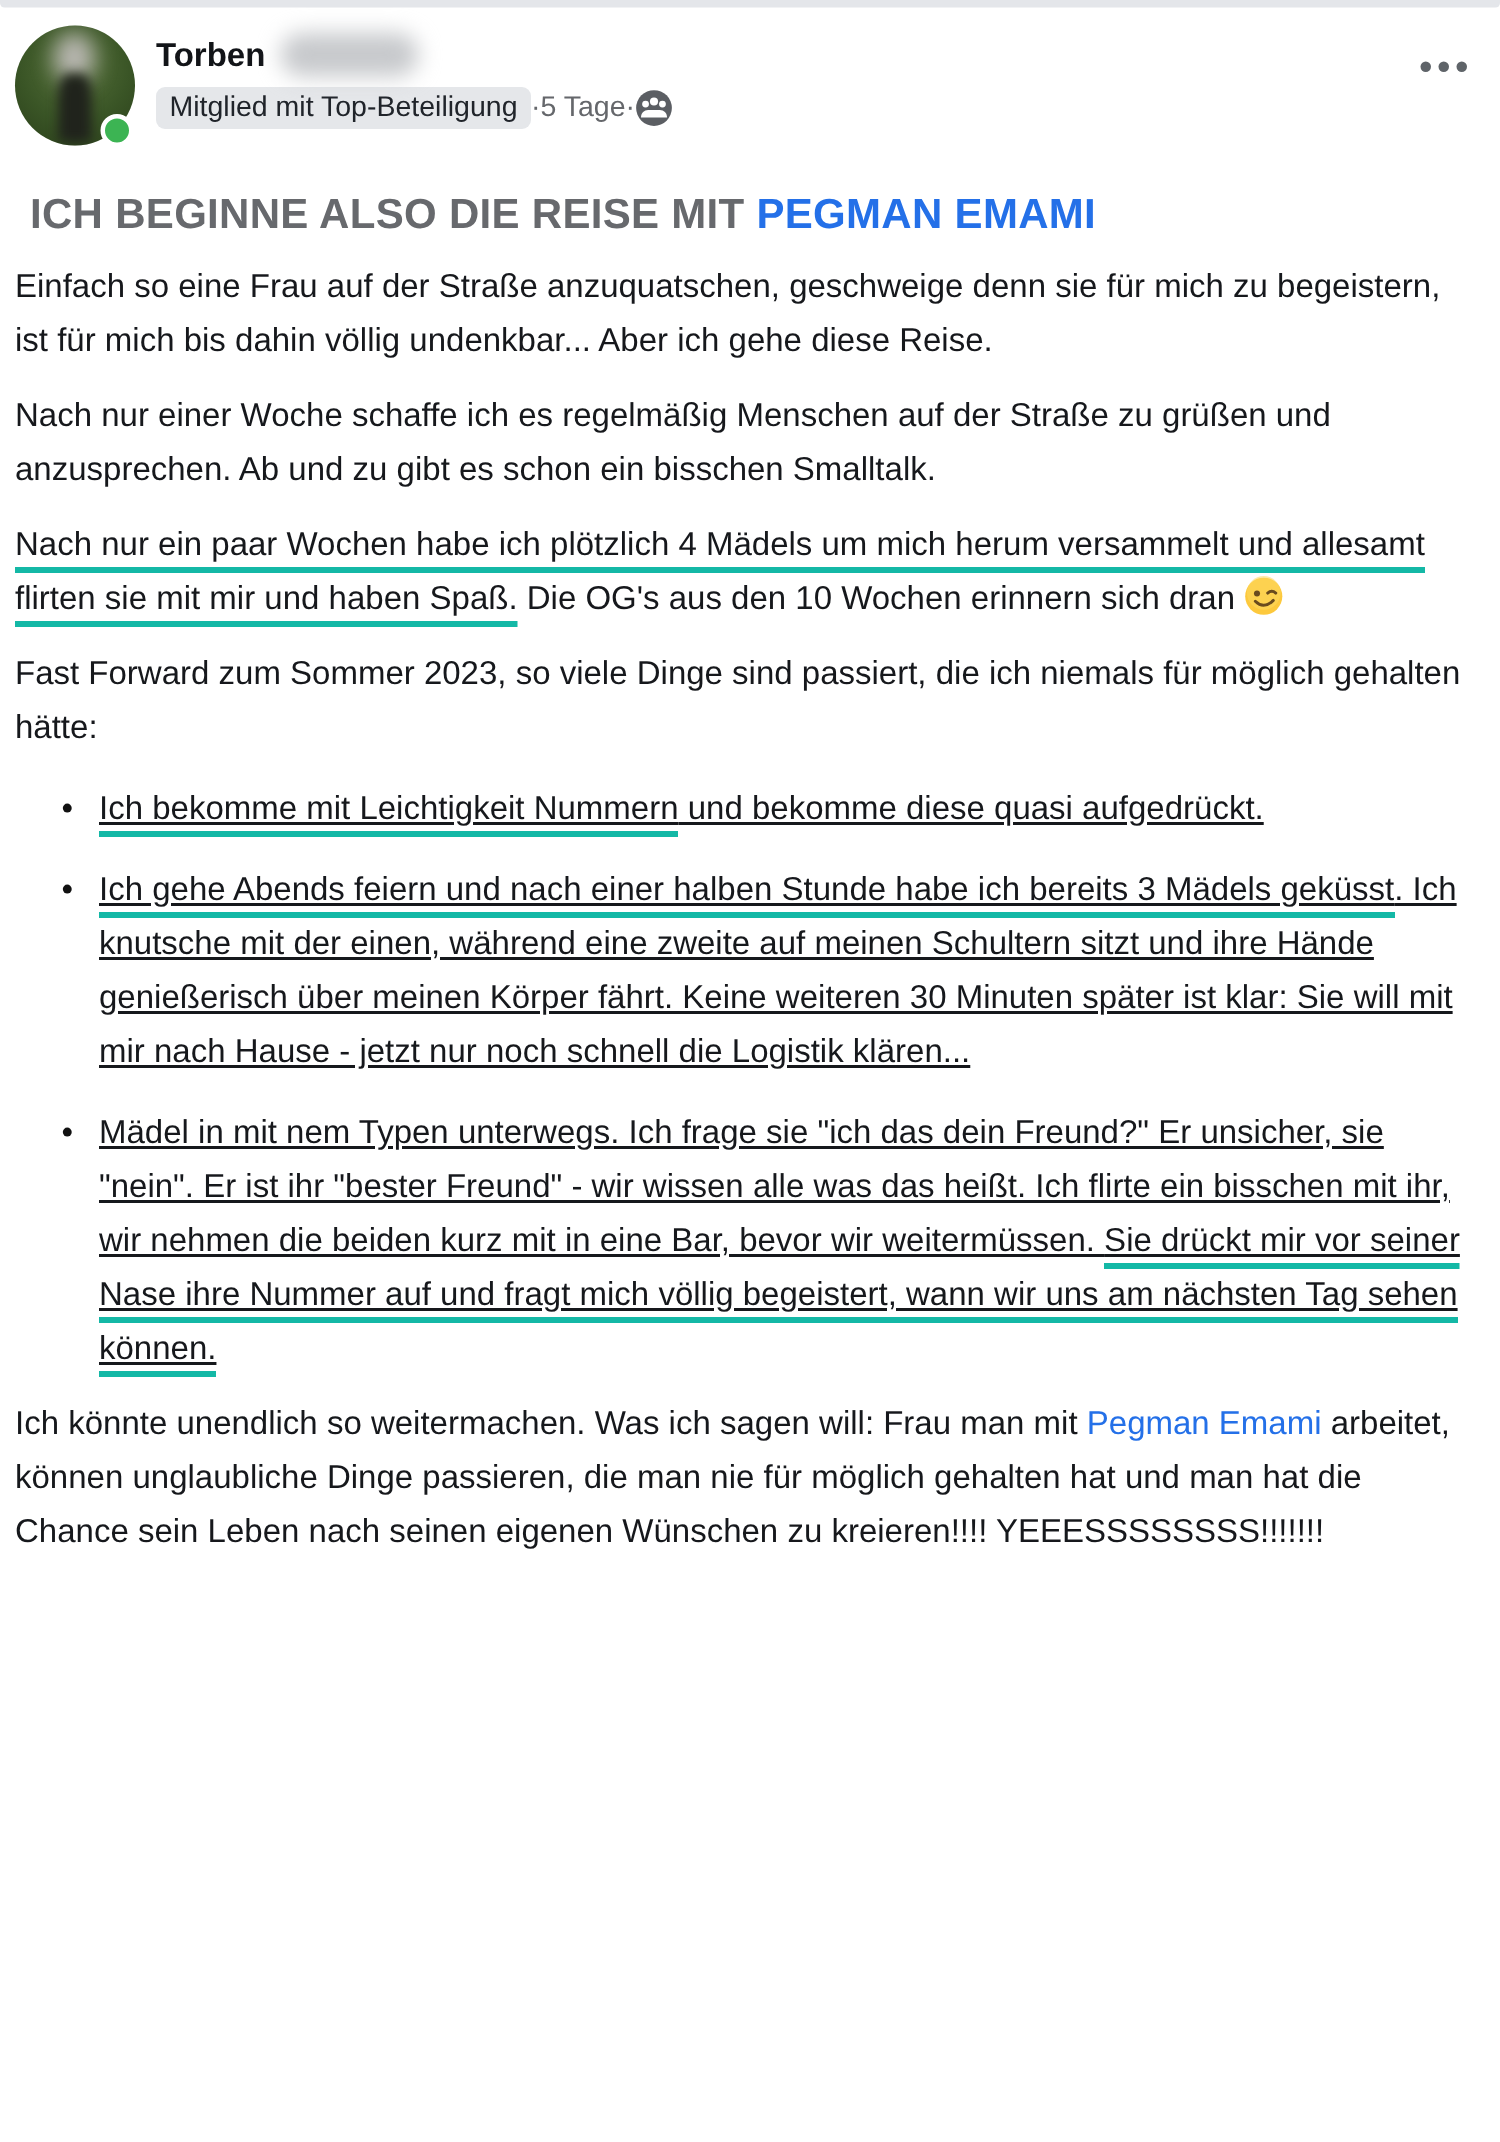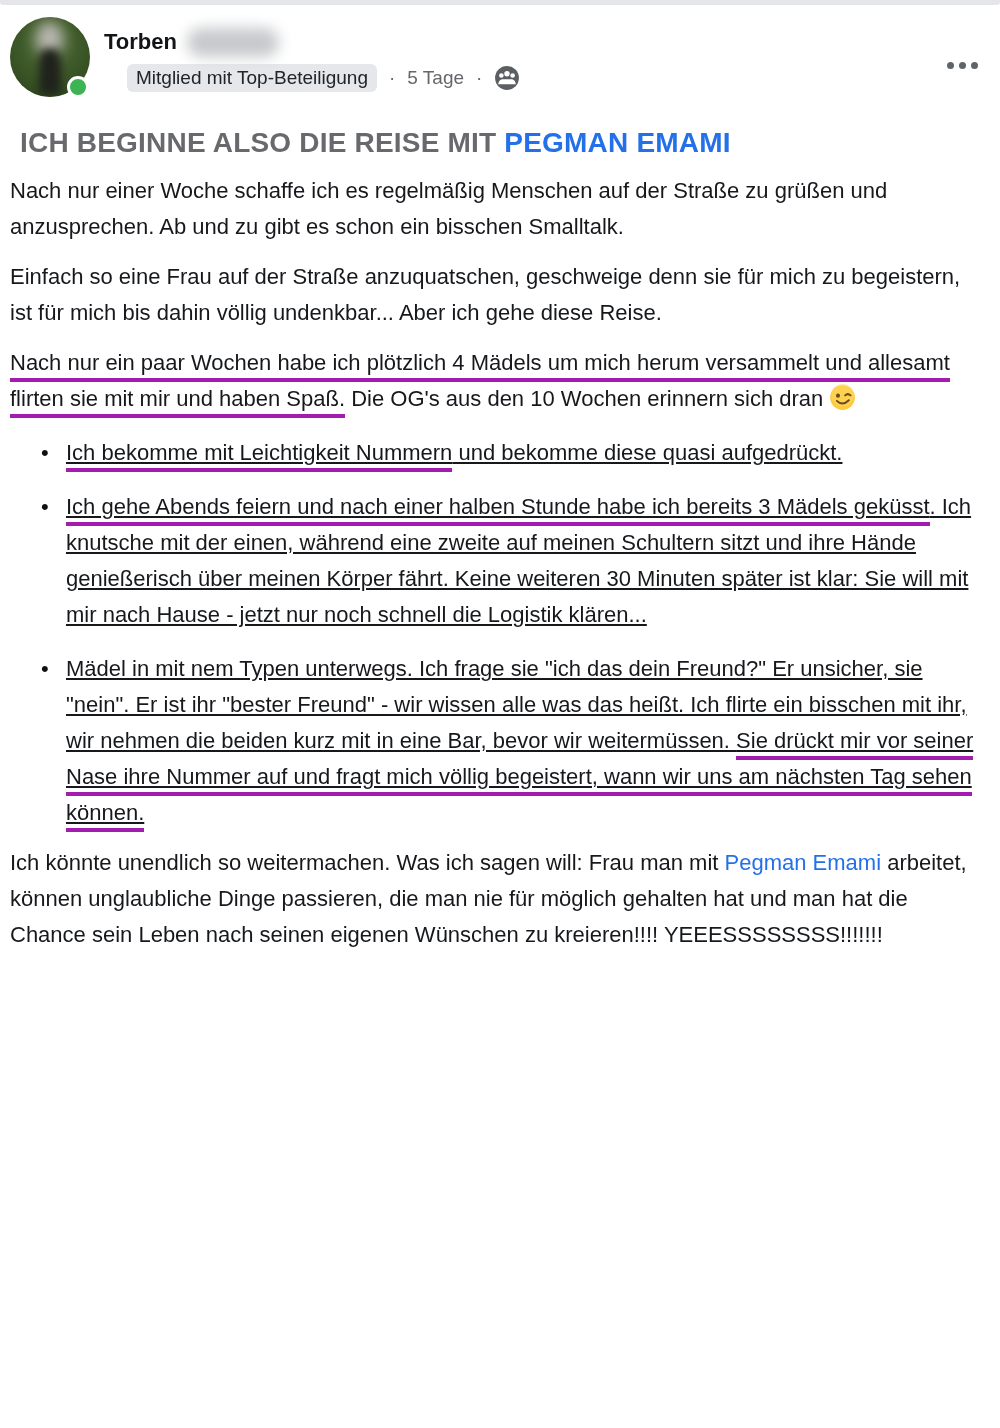--- a/index.html
+++ b/index.html
@@ -12,21 +12,21 @@
     color: #16181c;
   }
   .top-strip {
     height: 5px;
     background: #e4e6ea;
     border-radius: 0 0 3px 3px;
   }
   
   .header {
     display: flex;
-    align-items: center;
+    align-items: flex-start;
     padding: 12px 16px 0 10px;
   }
   .avatar {
     position: relative;
     width: 80px;
     height: 80px;
     flex: none;
     cursor: pointer;
   }
   .avatar-img {
@@ -69,21 +69,21 @@
   .header-info { margin-left: 14px; padding-top: 5px; flex: 1; }
   .name-row { display: flex; align-items: center; gap: 10px; }
   .author-name { font-size: 22px; font-weight: bold; color: #121418; cursor: pointer; }
   .name-blur {
     width: 92px;
     height: 29px;
     border-radius: 15px;
     background: #c7c9cc;
     filter: blur(7px);
   }
-  .meta-row { display: flex; align-items: center; gap: 12px; margin-top: 7px; margin-left: 23px; }
+  .meta-row { display: flex; align-items: center; gap: 0; margin-top: 7px; }
   .badge {
     background: #e5e7ea;
     border-radius: 6px;
     padding: 3px 9px;
     font-size: 19px;
     color: #20242a;
     white-space: nowrap;
   }
   .meta-text { color: #65676b; font-size: 19px; }
   .privacy-icon svg { display: block; }
@@ -119,21 +119,21 @@
   .post-list { margin: 18px 0 0 0; padding: 0 0 0 56px; list-style: none; }
   .post-li { position: relative; margin-top: 18px; text-decoration: underline; }
   .post-li::before {
     content: "\2022";
     position: absolute;
     left: -25px;
     top: 0;
     color: #111;
   }
   .seg-underline {
-    border-bottom: 4px solid #a21caf;
+    border-bottom: 4px solid #14b8a6;
     padding-bottom: 3px;
   }
   .seg-link { color: #2470e8; cursor: pointer; }
   .emoji { display: inline-block; }
   .emoji svg { vertical-align: -5px; }
 </style>
 </head>
 <body>
 
 <div class="top-strip"></div>
@@ -170,30 +170,31 @@
   <div class="options-btn">
     <i></i>
     <i></i>
     <i></i>
   </div>
 </div>
 
 <div class="headline"><span class="seg-plain">ICH BEGINNE ALSO DIE REISE MIT </span><span class="seg-link">PEGMAN EMAMI</span></div>
 
 <div class="post-body">
+    <p class="post-p"><span class="seg-plain">Einfach so eine Frau auf der Straße anzuquatschen, geschweige denn sie für mich zu begeistern, ist für mich bis dahin völlig undenkbar... Aber ich gehe diese Reise.</span></p>
     <p class="post-p"><span class="seg-plain">Nach nur einer Woche schaffe ich es regelmäßig Menschen auf der Straße zu grüßen und anzusprechen. Ab und zu gibt es schon ein bisschen Smalltalk.</span></p>
-    <p class="post-p"><span class="seg-plain">Einfach so eine Frau auf der Straße anzuquatschen, geschweige denn sie für mich zu begeistern, ist für mich bis dahin völlig undenkbar... Aber ich gehe diese Reise.</span></p>
     <p class="post-p"><span class="seg-underline">Nach nur ein paar Wochen habe ich plötzlich 4 Mädels um mich herum versammelt und allesamt flirten sie mit mir und haben Spaß.</span><span class="seg-plain"> Die OG's aus den 10 Wochen erinnern sich dran </span>
   <span class="emoji"><svg viewBox="0 0 36 36" width="27" height="27" aria-hidden="true">
     <circle cx="18" cy="18" r="16.5" fill="#fdc93d"></circle>
     <circle cx="18" cy="15" r="15" fill="#fed860" opacity="0.55"></circle>
     <circle cx="12" cy="15.5" r="2.7" fill="#6a4b1e"></circle>
     <path d="M21.5 15.2 q3.6 -3.4 7.2 0" stroke="#6a4b1e" stroke-width="2.6" fill="none" stroke-linecap="round"></path>
     <path d="M10.5 22.5 q7.5 7.5 16 -0.8" stroke="#6a4b1e" stroke-width="2.6" fill="none" stroke-linecap="round"></path>
   </svg></span>
 </p>
+    <p class="post-p"><span class="seg-plain">Fast Forward zum Sommer 2023, so viele Dinge sind passiert, die ich niemals für möglich gehalten hätte:</span></p>
     <ul class="post-list">
       <li class="post-li"><span class="seg-underline">Ich bekomme mit Leichtigkeit Nummern</span><span class="seg-plain"> und bekomme diese quasi aufgedrückt.</span></li>
       <li class="post-li"><span class="seg-underline">Ich gehe Abends feiern und nach einer halben Stunde habe ich bereits 3 Mädels geküsst</span><span class="seg-plain">. Ich knutsche mit der einen, während eine zweite auf meinen Schultern sitzt und ihre Hände genießerisch über meinen Körper fährt. Keine weiteren 30 Minuten später ist klar: Sie will mit mir nach Hause - jetzt nur noch schnell die Logistik klären...</span></li>
       <li class="post-li"><span class="seg-plain">Mädel in mit nem Typen unterwegs. Ich frage sie "ich das dein Freund?" Er unsicher, sie "nein". Er ist ihr "bester Freund" - wir wissen alle was das heißt. Ich flirte ein bisschen mit ihr, wir nehmen die beiden kurz mit in eine Bar, bevor wir weitermüssen. </span><span class="seg-underline">Sie drückt mir vor seiner Nase ihre Nummer auf und fragt mich völlig begeistert, wann wir uns am nächsten Tag sehen können.</span></li>
     </ul>
     <p class="post-p"><span class="seg-plain">Ich könnte unendlich so weitermachen. Was ich sagen will: Frau man mit </span><span class="seg-link">Pegman Emami</span><span class="seg-plain"> arbeitet, können unglaubliche Dinge passieren, die man nie für möglich gehalten hat und man hat die Chance sein Leben nach seinen eigenen Wünschen zu kreieren!!!! YEEESSSSSSSS!!!!!!!</span></p>
   </div>
 
 </body></html>

